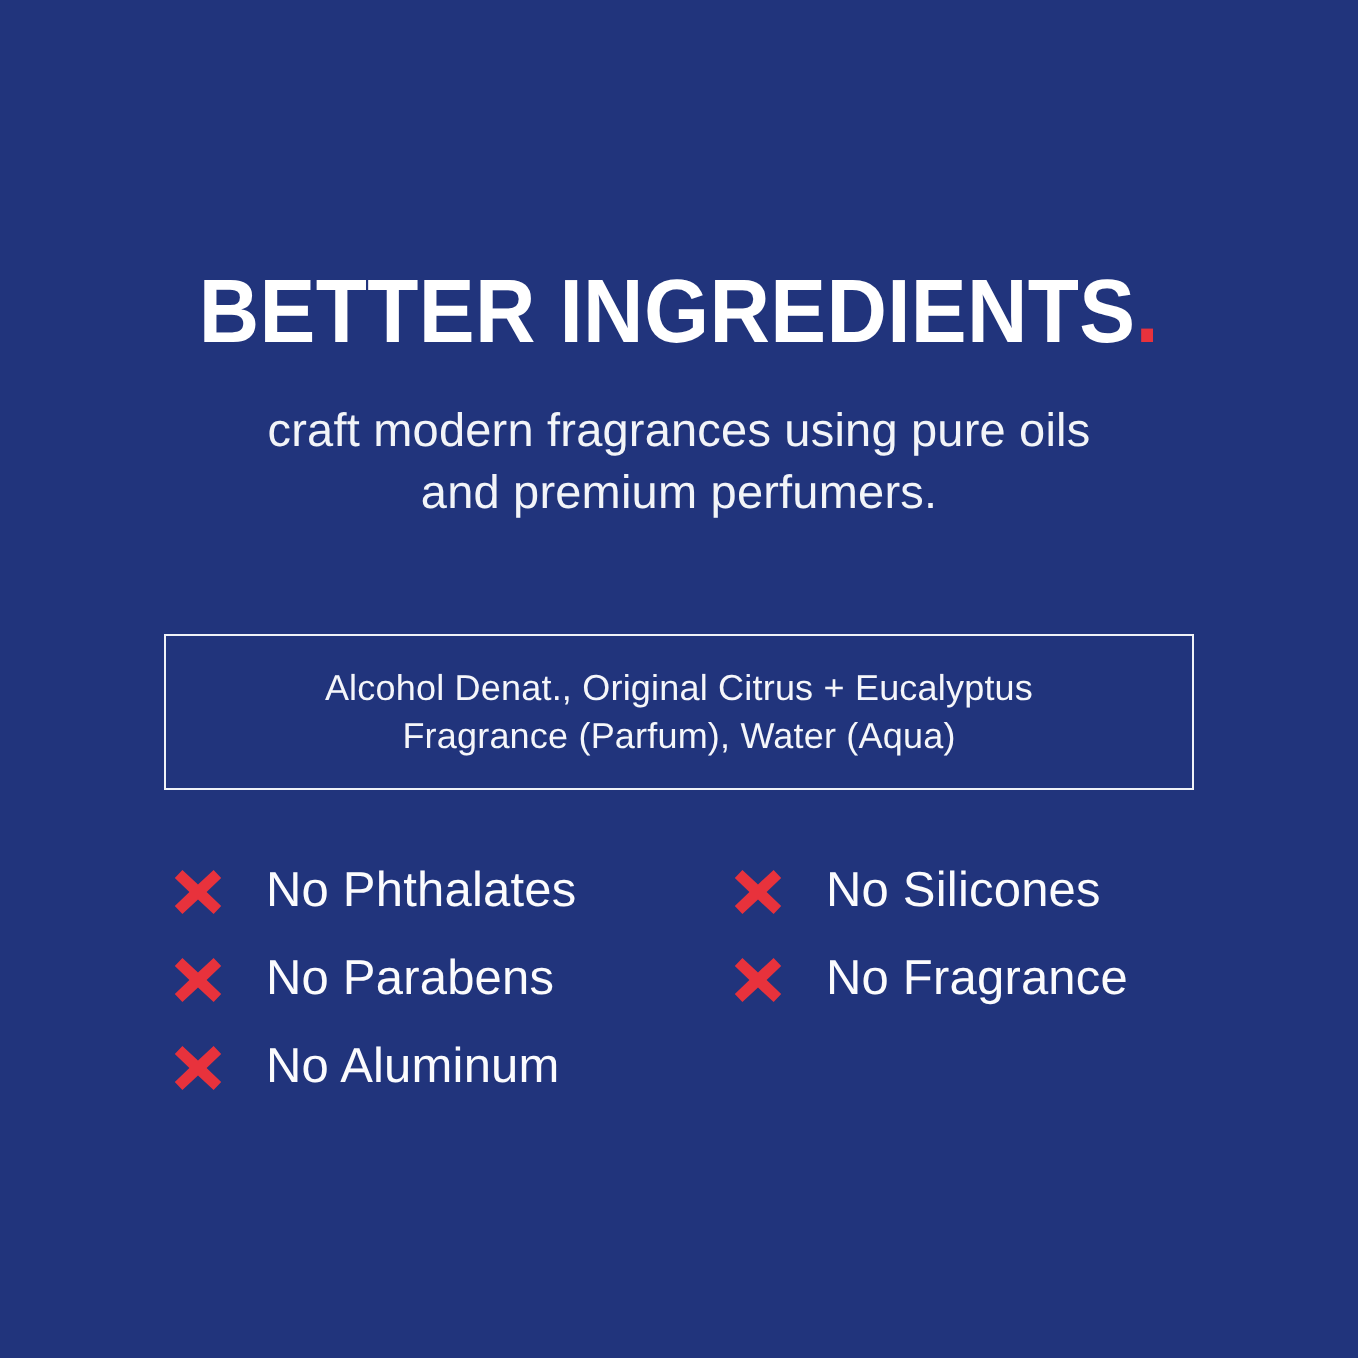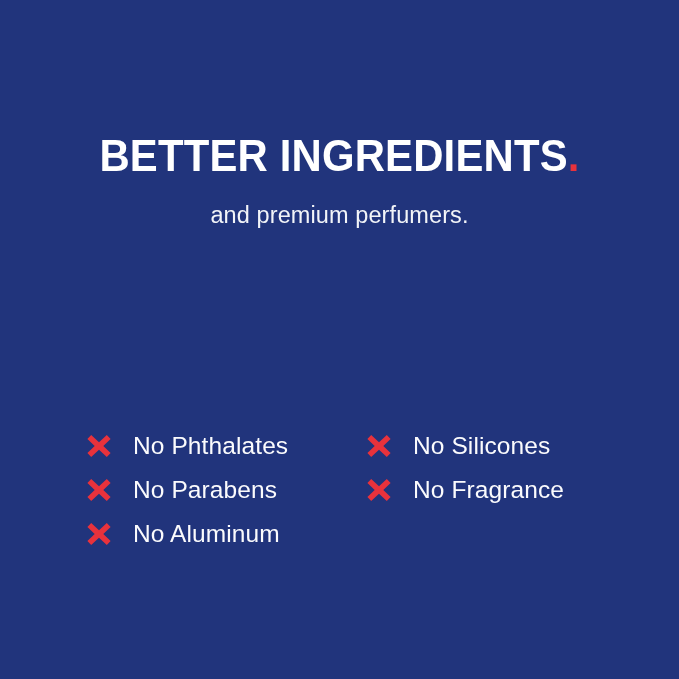--- a/index.html
+++ b/index.html
@@ -123,23 +123,28 @@
 </head>
 <body>
 
 <div id="poster">
 
   <div class="headline">
     <span>BETTER INGREDIENTS</span><span class="dot">.</span>
   </div>
 
   <div class="subhead">
+    <span class="ln">craft modern fragrances using pure oils</span>
     <span class="ln">and premium perfumers.</span>
   </div>
 
+  <div class="ing-box">
+    <span class="ln">Alcohol Denat., Original Citrus + Eucalyptus</span>
+    <span class="ln">Fragrance (Parfum), Water (Aqua)</span>
+  </div>
 
   <div class="claims">
 
     <div class="claim-col left">
 
       <div class="claim-row">
         <span class="x-icon">
           <svg viewBox="0 0 26 26" width="26" height="26" aria-hidden="true">
             <path d="M5.2 2.0 L13 9.2 L20.8 2.0 L24.6 6.0 L17.3 13 L24.6 20.0 L20.8 24.0 L13 16.8 L5.2 24.0 L1.4 20.0 L8.7 13 L1.4 6.0 Z" fill="#E8323C"></path>
           </svg>

